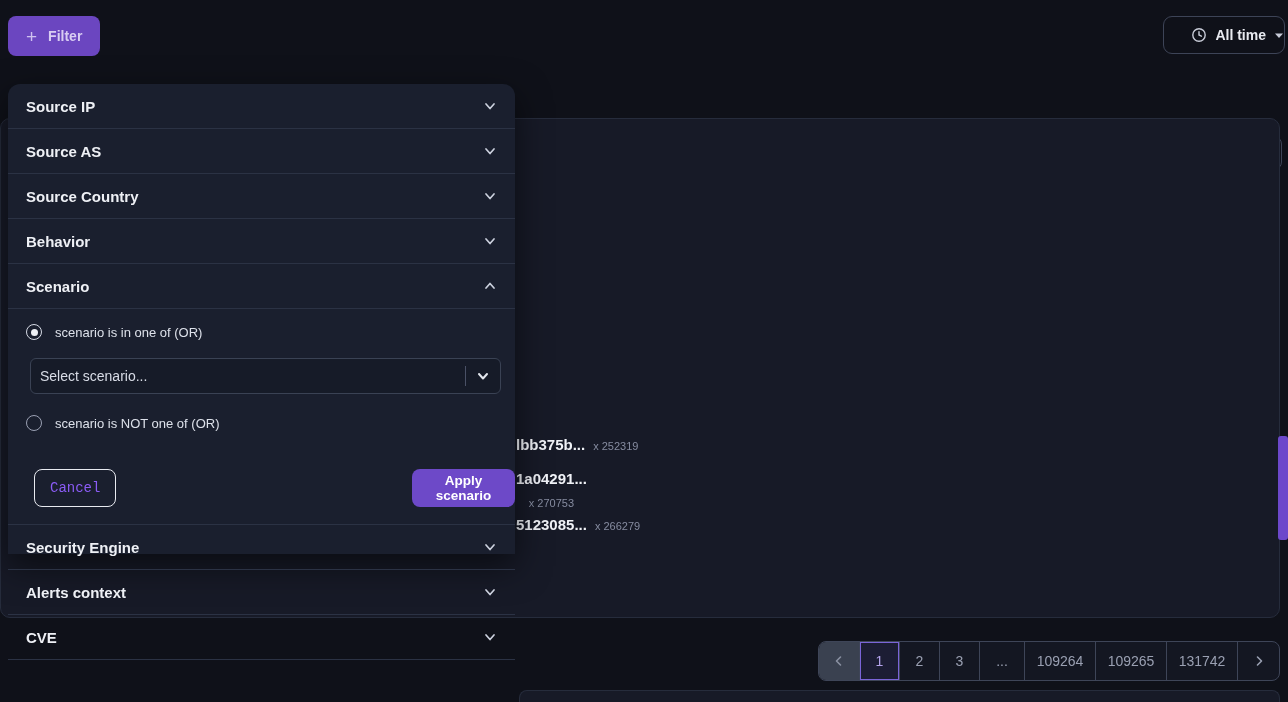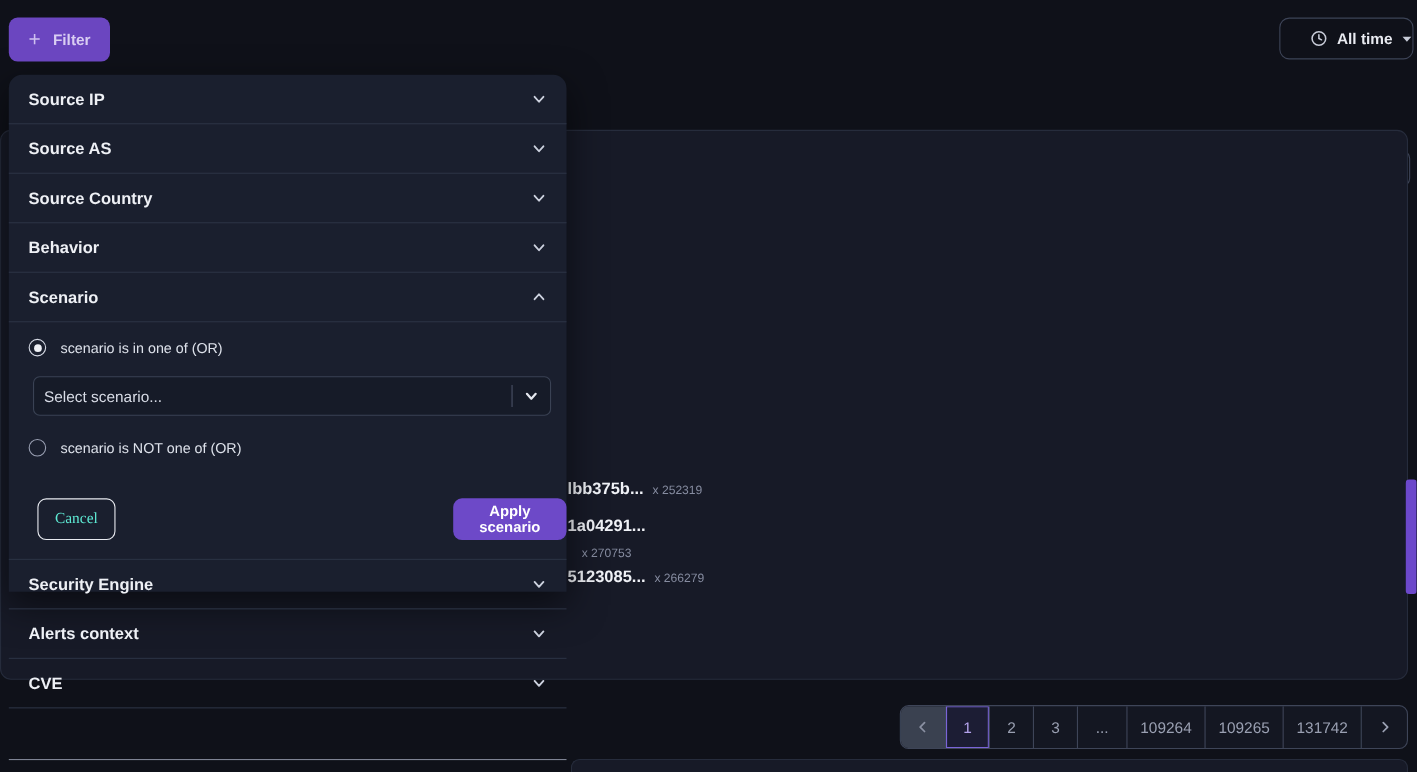--- a/index.html
+++ b/index.html
@@ -56,41 +56,41 @@
   .pg { display:flex; align-items:center; justify-content:center; font-size:14px; color:#9aa0b2;
     border-right:1px solid #3e4558; cursor:pointer; }
   .pg:last-child { border-right:none; }
   .pg.prev { background:#3a4150; color:#8a90a2; }
   .pg.active { box-shadow:inset 0 0 0 1px #7a64d8; color:#b4a3ec; background:rgba(111,84,214,.10); }
 
   .bottom-card { position:absolute; left:519px; top:690px; width:761px; height:12px;
     background:#171a27; border:1px solid #262c3c; border-bottom:none; border-radius:8px 8px 0 0; z-index:2; }
 
   
-  .filter-panel { position:absolute; left:8px; top:68px; width:507px; height:470px;
+  .filter-panel { position:absolute; left:8px; top:84px; width:507px; height:470px;
     background:#1a1f2e; border-radius:12px 12px 0 0; z-index:30;
     box-shadow:0 12px 34px rgba(0,0,0,.55); }
   .acc-row { height:45px; display:flex; align-items:center; justify-content:space-between;
     padding:0 18px; border-bottom:1px solid #2b3244; cursor:pointer; }
   .acc-label { font-size:15px; font-weight:600; color:#eef0f5; }
   .scenario-body { position:relative; height:216px; border-bottom:1px solid #2b3244; }
   .radio-row { position:absolute; left:18px; display:flex; align-items:center; gap:13px; cursor:pointer; }
   .radio { width:16px; height:16px; border-radius:50%; border:1.6px solid #9aa0b3; flex:0 0 auto;
     display:flex; align-items:center; justify-content:center; }
   .radio.on { border-color:#d5d9e4; }
   .radio.on::after { content:""; width:7px; height:7px; border-radius:50%; background:#eef0f5; }
   .radio-label { font-size:13px; color:#dde1ea; }
   .scn-select { position:absolute; left:22px; top:49px; width:471px; height:36px;
     background:#161b28; border:1px solid #3a4254; border-radius:6px; display:flex;
     align-items:center; cursor:pointer; }
   .scn-select .ph { flex:1; padding-left:9px; font-size:14px; color:#d8dce6; }
   .scn-select .sep { width:1px; height:20px; background:#4a5166; margin-right:10px; }
   .btn-cancel { position:absolute; left:26px; top:160px; height:38px; padding:0 15px;
-    background:transparent; border:1px solid #e8eaf0; border-radius:8px; color:#5eead4;
-    font-size:14px; cursor:pointer; font-family:Liberation Serif, serif; }
+    background:transparent; border:1px solid #e8eaf0; border-radius:8px; color:#8b5cf6;
+    font-size:14px; cursor:pointer; font-family:Liberation Mono, monospace; }
   .btn-apply { position:absolute; left:404px; top:160px; height:38px; padding:0 15px;
     background:#6d49c8; border:none; border-radius:8px; color:#ffffff; font-size:13.5px;
     font-weight:600; cursor:pointer; font-family:"Liberation Sans",sans-serif; }
   .panel-bottom-line { position:absolute; left:0; top:622px; width:100%; height:1px;
     background:#9aa0b2; opacity:.8; }
 </style>
 </head>
 <body>
 
 <div class="page">

